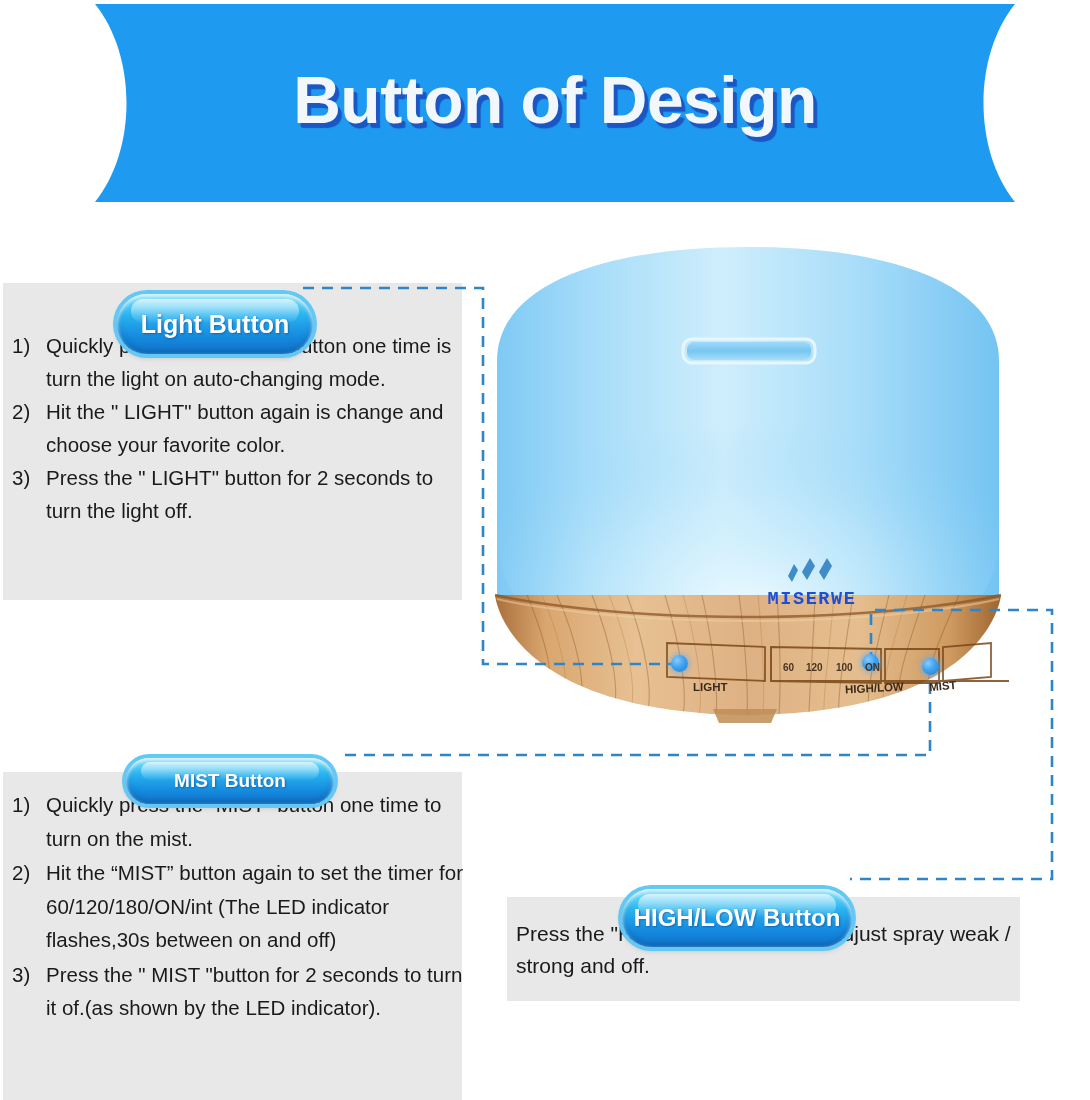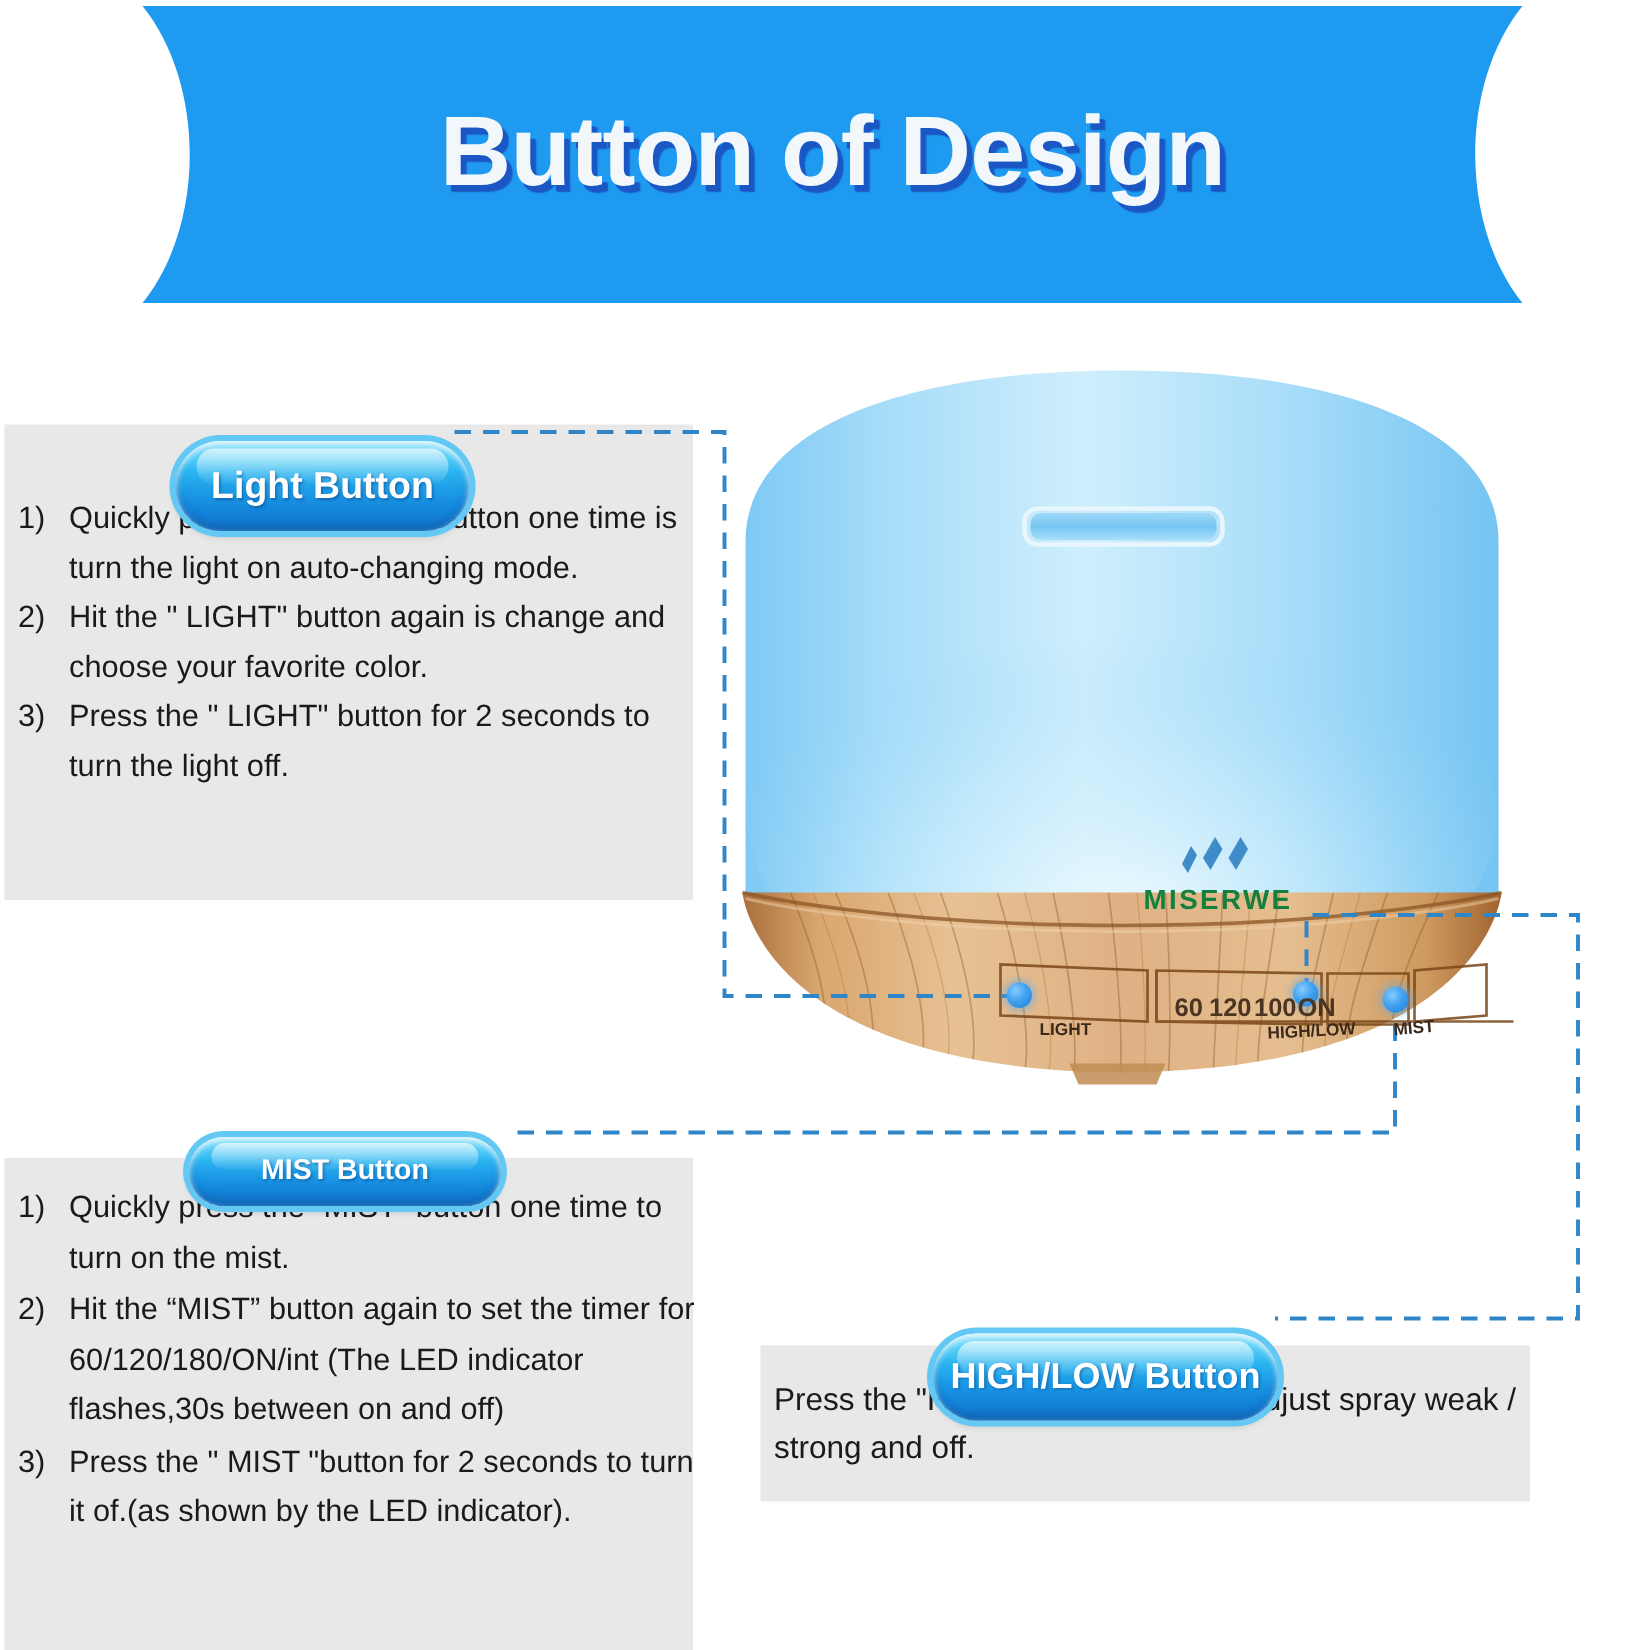--- a/index.html
+++ b/index.html
@@ -85,30 +85,30 @@
   
   #device { position:absolute; left:487px; top:243px; width:522px; height:497px; z-index:3; }
   #device svg { display:block; width:100%; height:100%; }
 
   .brand-wrap {
     position:absolute; left:747px; top:556px; width:130px; z-index:5;
     text-align:center; pointer-events:none;
   }
   .brand-mark { display:block; margin:0 auto 3px; }
   .brand-name {
-    font-size:18.5px; font-weight:bold; color:#15803d;
-    letter-spacing:1.6px; font-family:Liberation Sans, sans-serif;
+    font-size:18.5px; font-weight:bold; color:#1d4ed8;
+    letter-spacing:1.6px; font-family:Liberation Mono, monospace;
   }
 
   .panel-label {
     position:absolute; z-index:5; color:#3b2a1c;
     font-size:11.5px; font-weight:bold; pointer-events:none;
     font-family:"Liberation Sans", sans-serif;
   }
-  .tick { font-size:17px; font-weight:bold; color:#4a3422;padding-left:34px; }
+  .tick { font-size:10px; font-weight:bold; color:#4a3422;padding-left:34px; }
 
   .led {
     position:absolute; z-index:5; width:17px; height:17px; border-radius:50%;
     background:radial-gradient(circle at 36% 32%, #86ccff 0%, #3fa1ef 45%, #1f7fd6 100%);
     box-shadow:0 0 5px 2px rgba(90,170,240,0.55);
   }
 </style>
 </head>
 <body>
 

